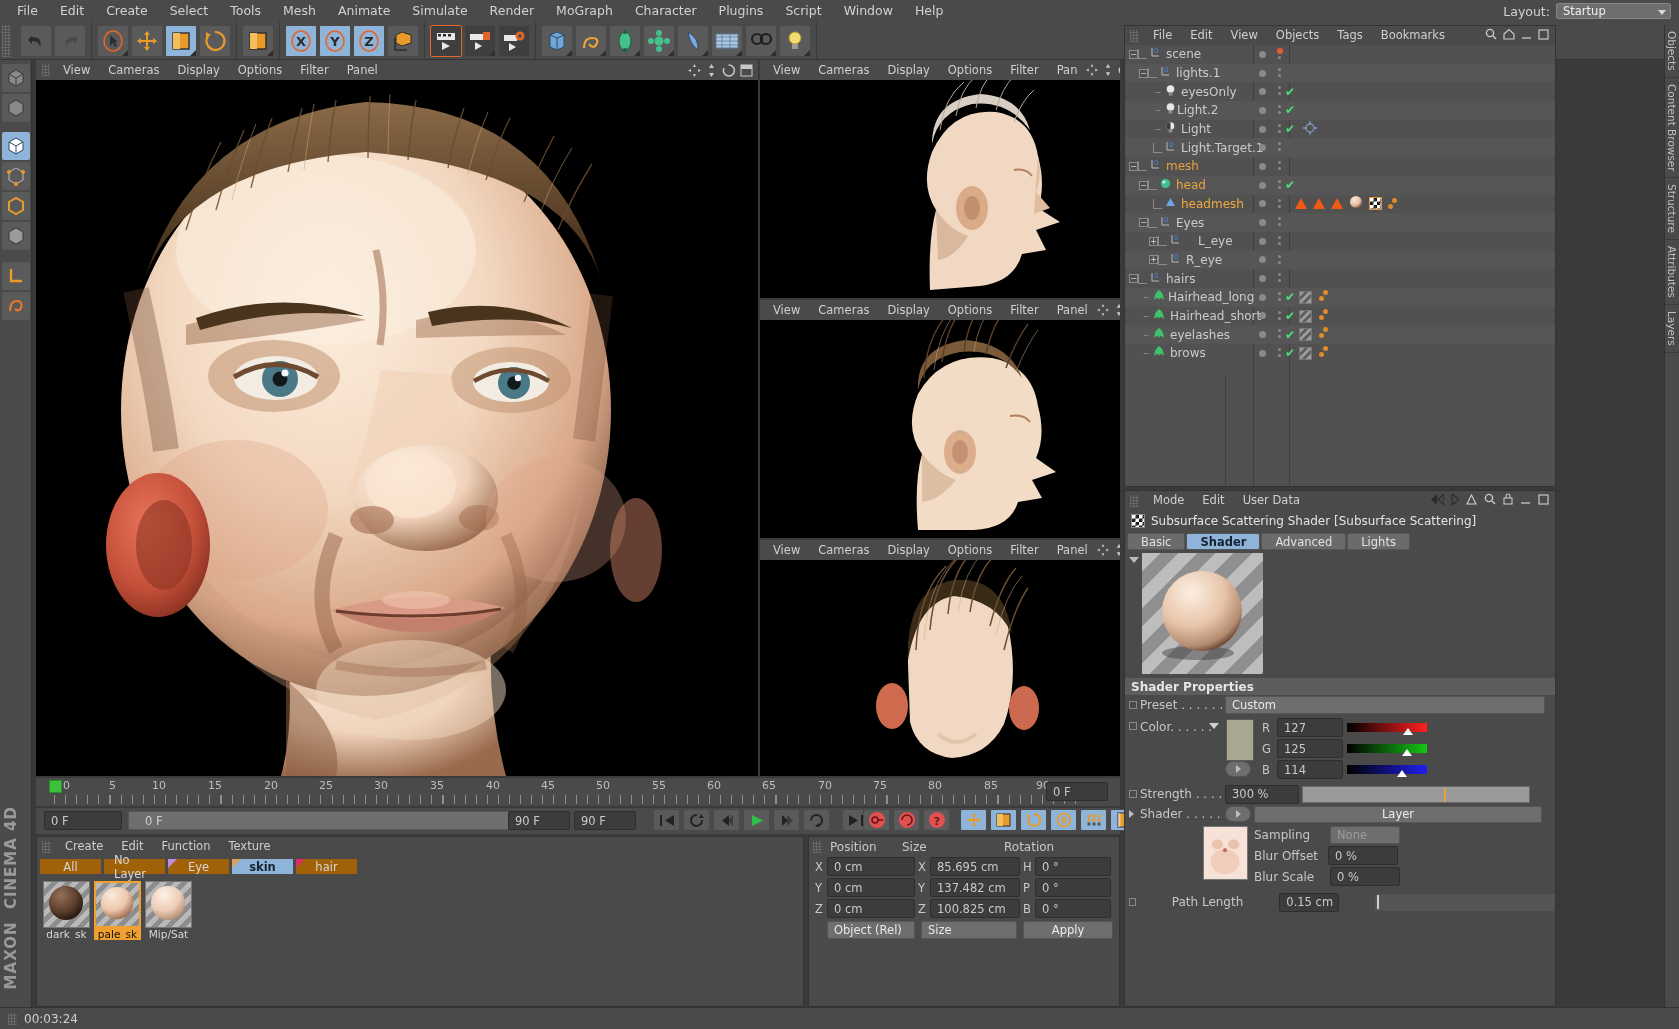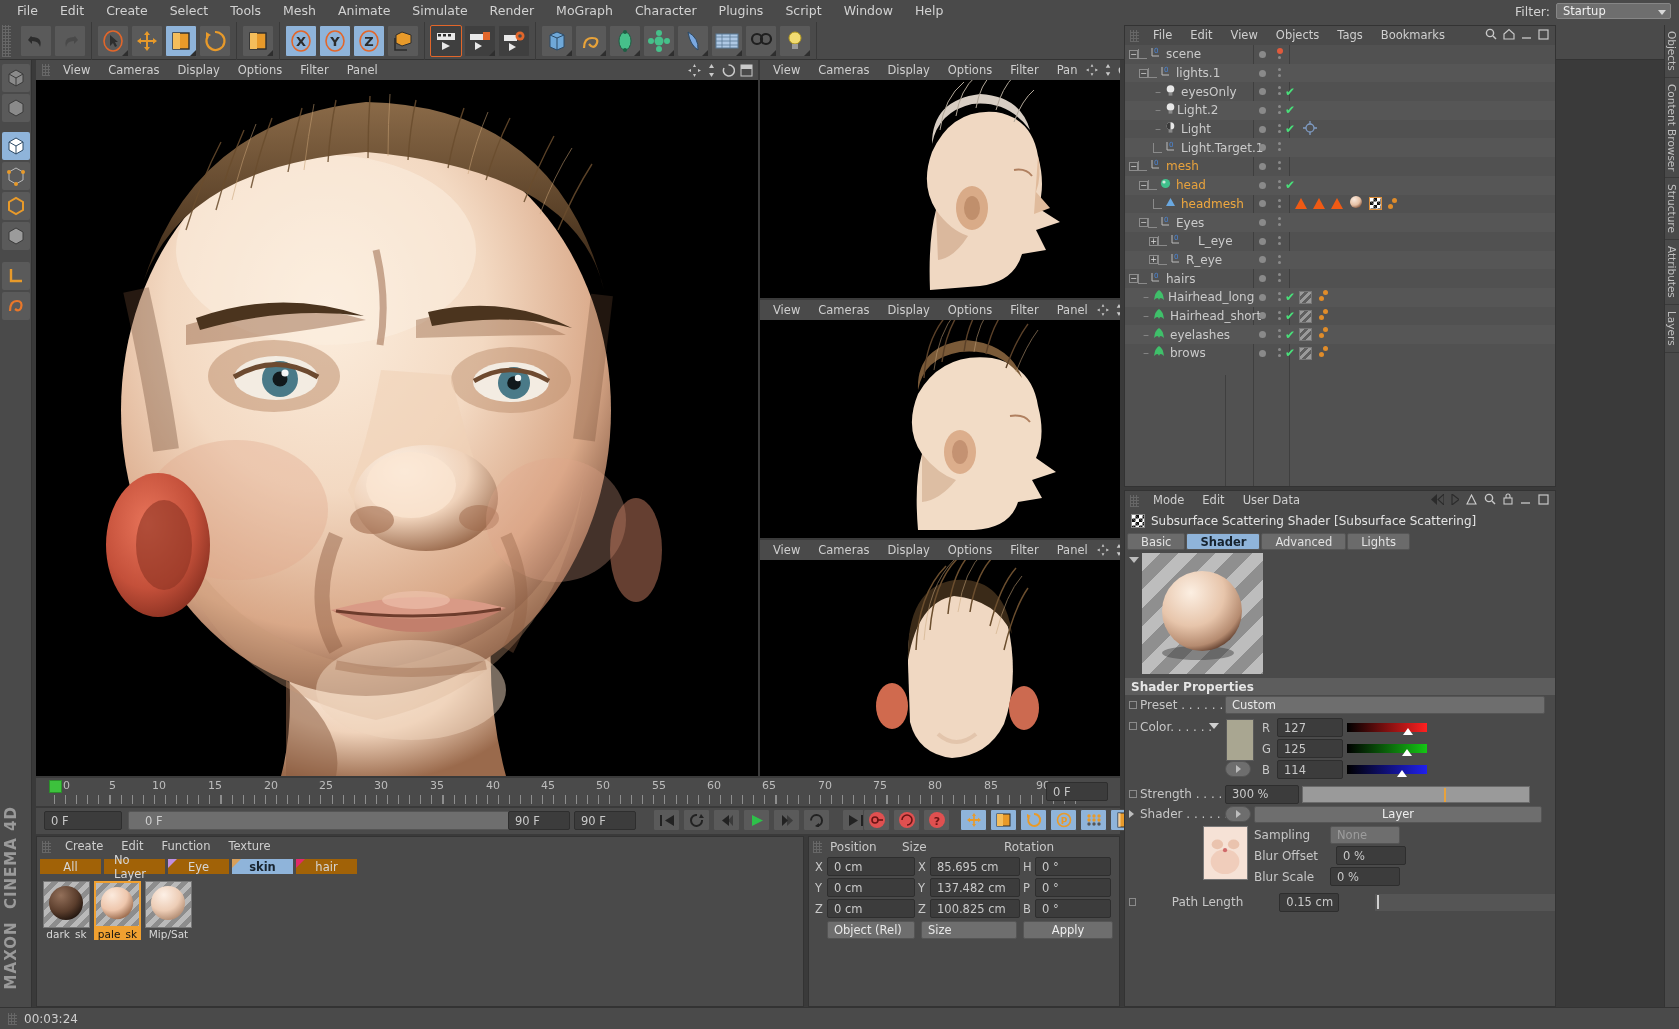--- a/index.html
+++ b/index.html
@@ -140,21 +140,21 @@
     <div class="mi">Animate</div>
     <div class="mi">Simulate</div>
     <div class="mi">Render</div>
     <div class="mi">MoGraph</div>
     <div class="mi">Character</div>
     <div class="mi">Plugins</div>
     <div class="mi">Script</div>
     <div class="mi">Window</div>
     <div class="mi">Help</div>
     <div class="layout-wrap">
-      <span class="layout-lbl">Filter:</span>
+      <span class="layout-lbl">Layout:</span>
       <div class="layout-sel">Startup</div>
     </div>
   </div>
 
   <div class="toolbar">
     <div class="grip"></div>
 
     <div class="tgrp">
       <div class="tbtn">
         <svg width="22" height="20" viewBox="0 0 22 20">
@@ -1364,21 +1364,21 @@
             <ellipse cx="14" cy="18" rx="6" ry="5" fill="#eac3ae"></ellipse>
             <ellipse cx="31" cy="18" rx="6" ry="5" fill="#eac3ae"></ellipse>
             <circle cx="22" cy="24" r="2.2" fill="#d06a6a"></circle>
           </svg>
       </div>
       <div style="display:flex;flex-direction:column;gap:2px;">
         <div style="display:flex;align-items:center;gap:6px;">
           <span class="alabel" style="width:70px;font-size:12px;">Sampling</span>
           <div class="dropdown" style="width:70px;color:#9d9d9d;">None</div>
         </div>
-        <div style="display:flex;align-items:center;gap:12px;">
+        <div style="display:flex;align-items:center;gap:4px;">
           <span class="alabel" style="width:70px;font-size:12px;">Blur Offset</span>
           <div class="numfield" style="width:70px">0 %</div>
         </div>
         <div style="display:flex;align-items:center;gap:6px;">
           <span class="alabel" style="width:70px;font-size:12px;">Blur Scale</span>
           <div class="numfield" style="width:70px">0 %</div>
         </div>
       </div>
     </div>
 

